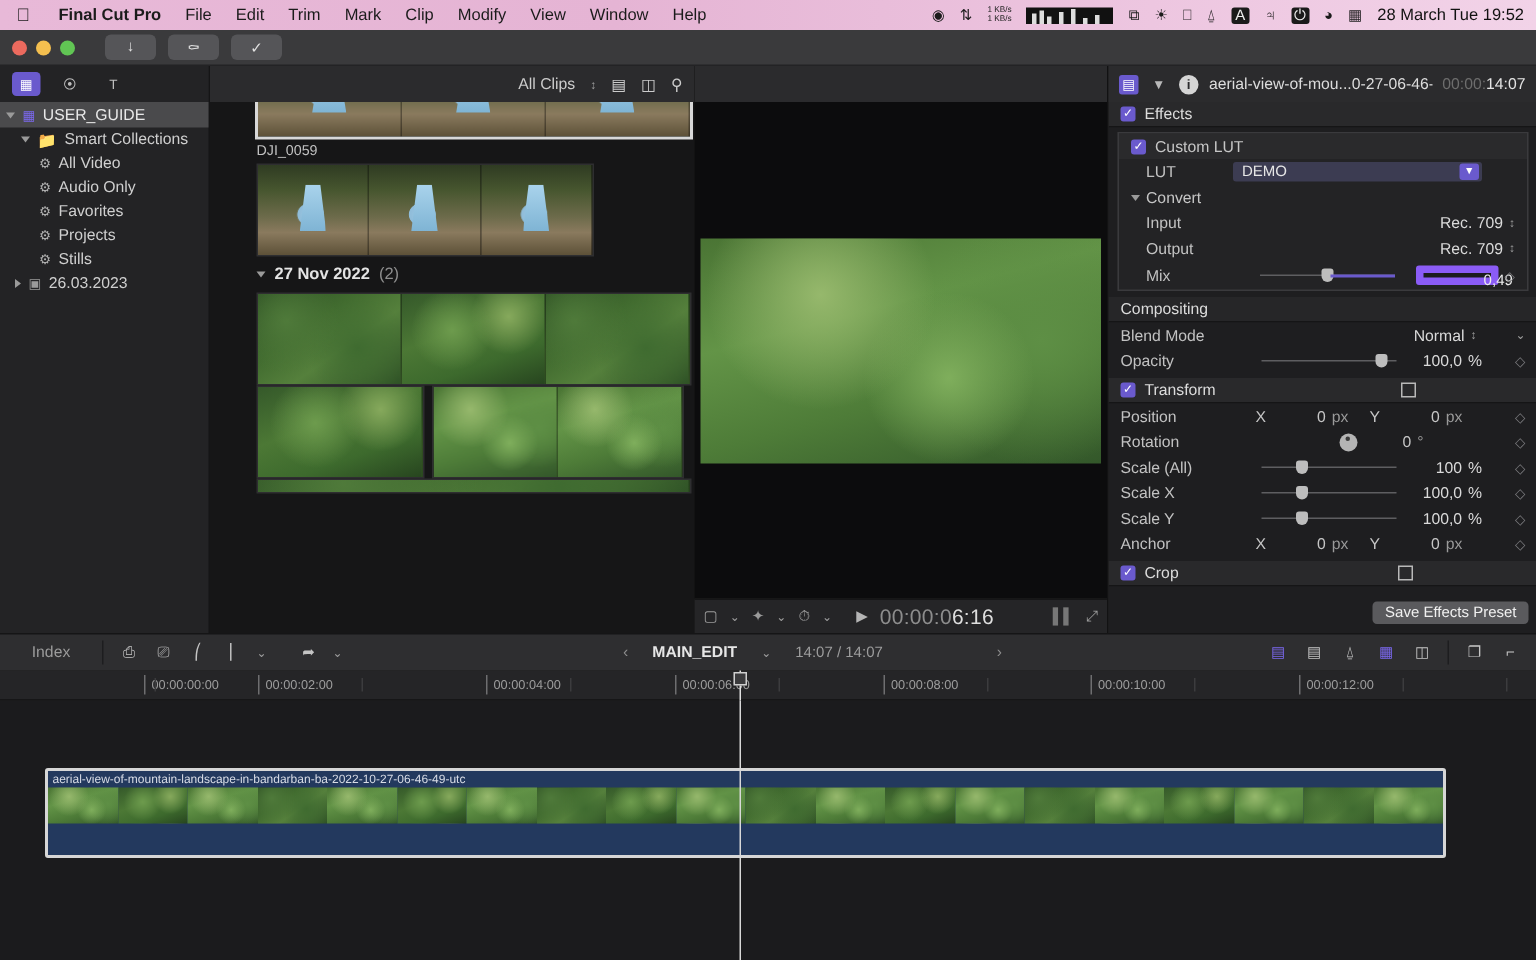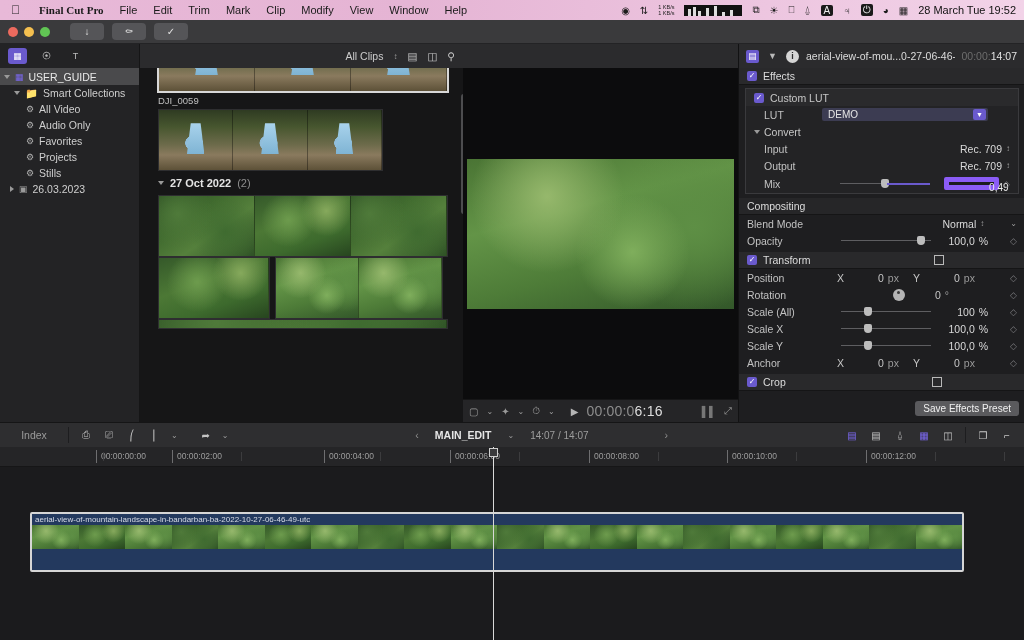--- a/index.html
+++ b/index.html
@@ -12,21 +12,21 @@
   .app { position:relative; width:1024px; height:640px; }
 
   
   .menubar {
     position:absolute; top:0; left:0; width:1024px; height:20px;
     background:linear-gradient(90deg,#e8b9d8 0%, #e5b4d4 40%, #edc6e0 75%, #f2d3e8 100%);
     display:flex; align-items:center; font-size:11px; color:#1b1b1b;
   }
   .menubar .apple { padding:0 11px 0 11px; font-size:12px; line-height:1;}
   .menubar .mi { padding:0 8px; white-space:nowrap; }
-  .menubar .mi.bold { font-weight:bold;font-family:Liberation Serif, serif; }
+  .menubar .mi.bold { font-weight:bold; }
   .menubar .spacer { flex:1; }
   .menubar .status { display:flex; align-items:center; gap:10px; padding-right:8px; }
   .menubar .status .it { display:flex; align-items:center; font-size:10px; }
   .net { font-size:5.5px; line-height:6px; text-align:right; color:#222; }
   .netgraph { width:58px; height:11px; background:#111; position:relative; overflow:hidden;}
   .netgraph i { position:absolute; bottom:0; background:#ddd; width:3px; }
   .clock { font-size:11px; color:#111; }
 
   
   .toolbar {
@@ -73,21 +73,21 @@
   
   .browser {
     position:absolute; left:140px; top:0; width:323px; height:378px;
     background:#161617; overflow:hidden;
   }
   .brw-head {
     position:absolute; left:0; top:0; width:323px; height:24px; background:#2b2b2d;
     display:flex; align-items:center; justify-content:flex-end; gap:10px;
     padding-right:8px; font-size:10.5px; color:#cccccc;
   }
-  .brw-body { position:absolute; top:24px; left:4px; width:323px; height:427px; overflow:hidden; }
+  .brw-body { position:absolute; top:24px; left:17px; width:323px; height:427px; overflow:hidden; }
   .clipname { font-size:9.5px; color:#c0c0c0; padding:3px 0 3px 14px; white-space:nowrap;
               overflow:hidden; }
   .clipname.center { text-align:center; padding-left:0;}
   .filmstrip { position:relative; height:62px; margin-left:14px; border:0.5px solid #2e2e30;
                overflow:hidden; }
   .filmstrip.sel { outline:2px solid #d8d8d8; outline-offset:-1px;}
   .fs-inner { display:flex; height:100%; width:100%; }
   .fs-inner span { flex:1; height:100%; border-right:1px solid rgba(0,0,0,.35); }
   .datehdr { display:flex; align-items:center; gap:6px; font-size:11px; color:#e4e4e4;
              font-weight:bold; padding:6px 0 6px 14px; }
@@ -341,21 +341,21 @@
         <div class="clipname">DJI_0059</div>
         <div class="filmstrip" style="width:225px;">
           <div class="fs-inner">
             <span class="tower"></span>
               <span class="tower"></span>
               <span class="tower"></span>
           </div>
         </div>
         <div class="datehdr">
           <span class="tri down"></span>
-          <span>27 Oct 2022</span>
+          <span>27 Nov 2022</span>
           <span class="cnt">(2)</span>
         </div>
         <div class="filmstrip" style="width:290px;">
           <div class="fs-inner">
             <span class="jungle"></span>
               <span class="jungle2"></span>
               <span class="jungle"></span>
           </div>
         </div>
         <div style="display:flex; gap:5px; margin-left:14px;">

